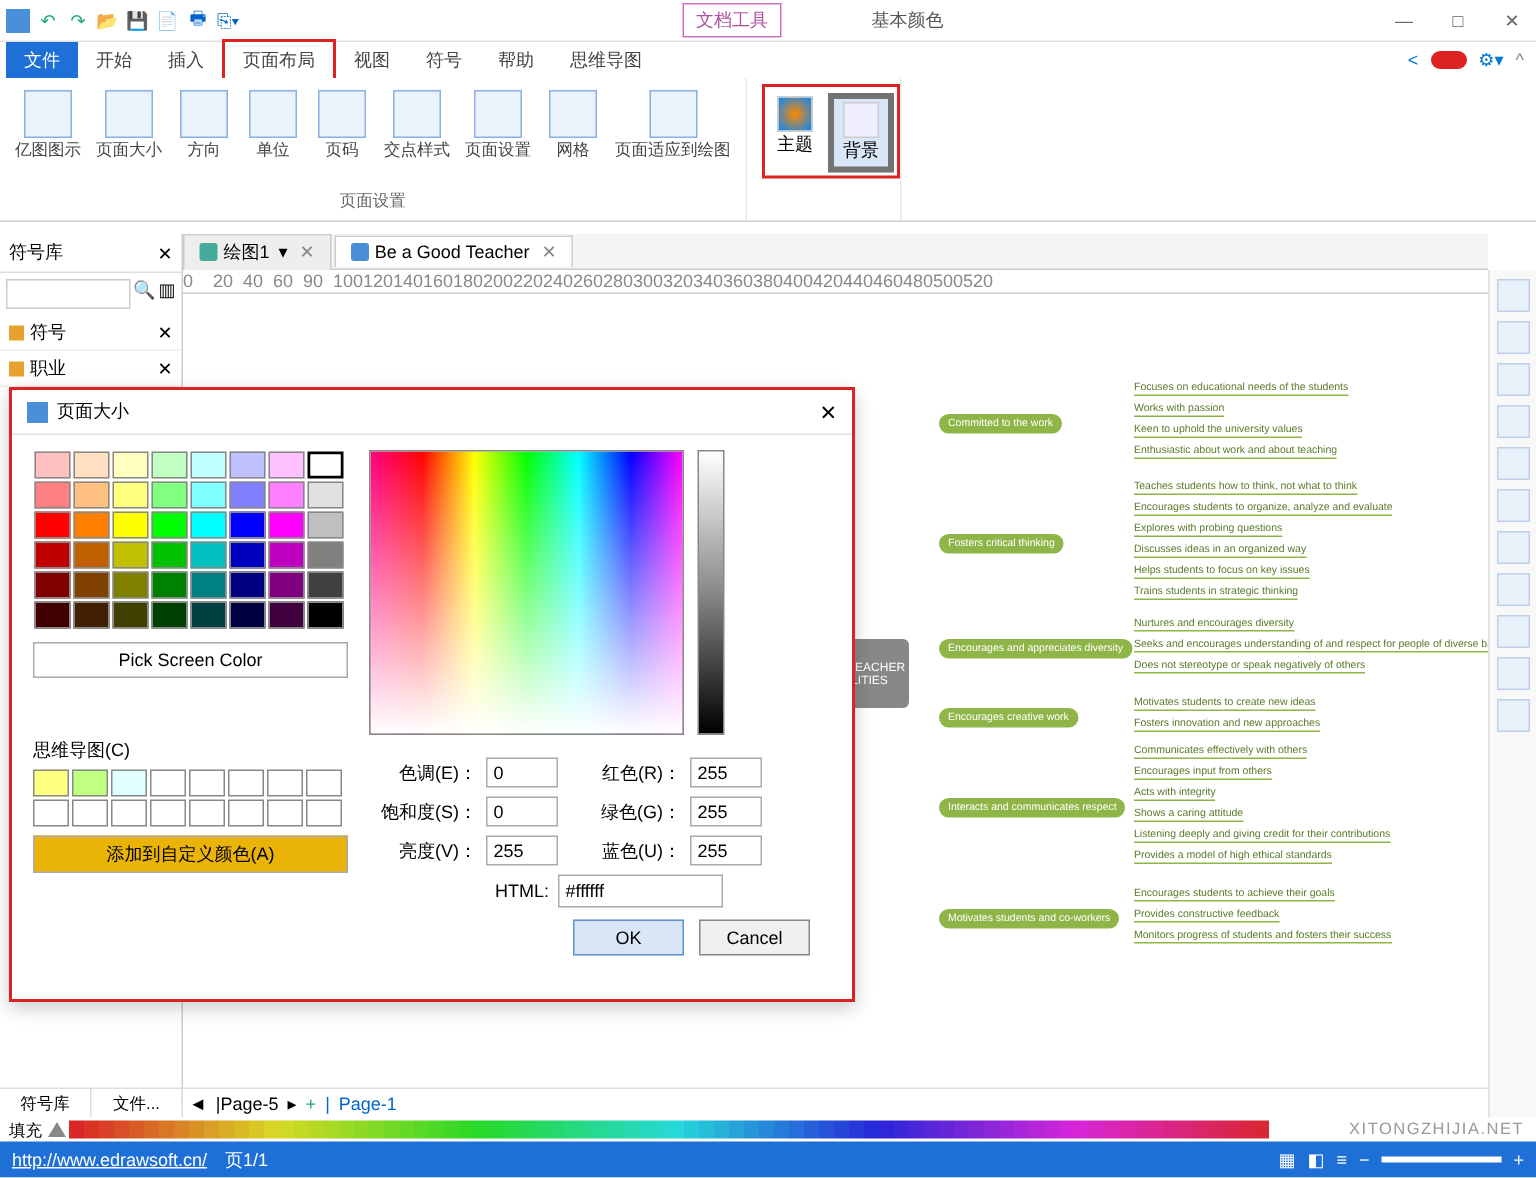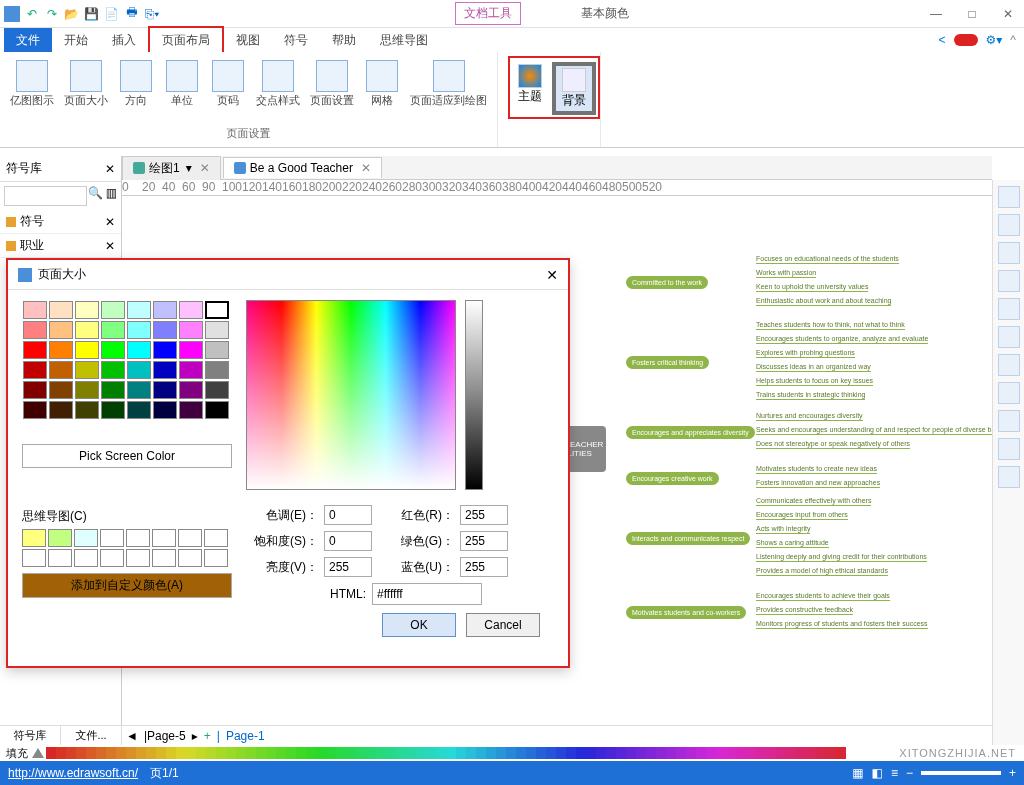--- a/index.html
+++ b/index.html
@@ -72,25 +72,25 @@
 .color-dialog { position: absolute; left: 6px; top: 258px; width: 564px; height: 410px; background: #fff; border: 2px solid #d22; box-shadow: 0 4px 12px rgba(0,0,0,0.2); z-index: 100; }
 .cd-title { display: flex; align-items: center; padding: 6px 10px; border-bottom: 1px solid #e0e0e0; }
 .cd-title .ico { width: 14px; height: 14px; background: #4a90d9; margin-right: 6px; }
 .cd-title .cls { margin-left: auto; font-size: 14px; }
 .cd-body { padding: 10px 14px; display: flex; gap: 14px; }
 .cd-left { width: 210px; }
 .cd-label { margin-bottom: 4px; }
 .basic-grid { display: grid; grid-template-columns: repeat(8, 24px); grid-auto-rows: 18px; gap: 2px; border: 1px solid transparent; }
 .basic-grid .sw { border: 1px solid #888; }
 .basic-grid .sw.sel { border: 2px solid #000; outline: 1px solid #fff; outline-offset: -3px; }
-.pick-btn { width: 100%; margin-top: 24px; border: 1px solid #aaa; background: #fff; padding: 4px; }
+.pick-btn { width: 100%; margin-top: 8px; border: 1px solid #aaa; background: #fff; padding: 4px; }
 .custom-row { margin-top: 40px; }
 .custom-grid { display: grid; grid-template-columns: repeat(8, 24px); grid-auto-rows: 18px; gap: 2px; margin-top: 4px; }
 .custom-grid .sw { border: 1px solid #888; background: #fff; }
-.add-btn { width: 100%; margin-top: 6px; border: 1px solid #aaa; background: #a16207; padding: 3px; }
+.add-btn { width: 100%; margin-top: 6px; border: 1px solid #aaa; background: #eab308; padding: 3px; }
 .cd-right { flex: 1; }
 .gradient-box { width: 210px; height: 190px; position: relative; background:
   linear-gradient(to bottom, rgba(255,255,255,0) 0%, rgba(255,255,255,1) 100%),
   linear-gradient(to right, #ff0080, #ff0000, #ffff00, #00ff00, #00ffff, #0000ff, #ff00ff);
   border: 1px solid #888; display: inline-block; }
 .value-bar { width: 18px; height: 190px; background: linear-gradient(to bottom, #fff, #888, #000); border: 1px solid #888; display: inline-block; margin-left: 6px; vertical-align: top; }
 .hsv-grid { margin-top: 12px; display: grid; grid-template-columns: 72px 52px 72px 52px; gap: 6px 6px; align-items: center; }
 .hsv-grid label { text-align: right; }
 .hsv-grid input { width: 48px; border: 1px solid #aaa; padding: 2px 4px; text-align: left; }
 .html-row { margin-top: 6px; display: flex; align-items: center; gap: 6px; }

